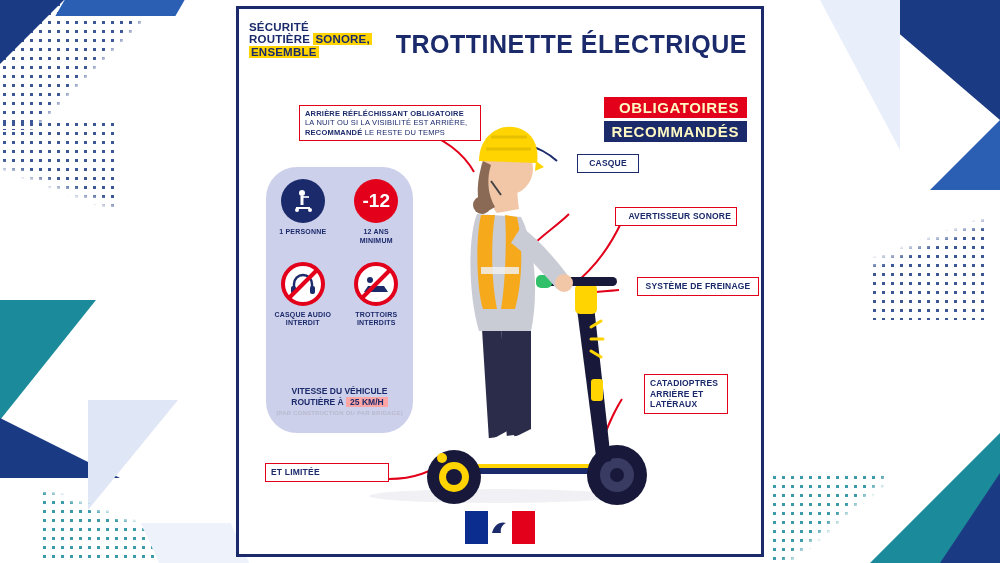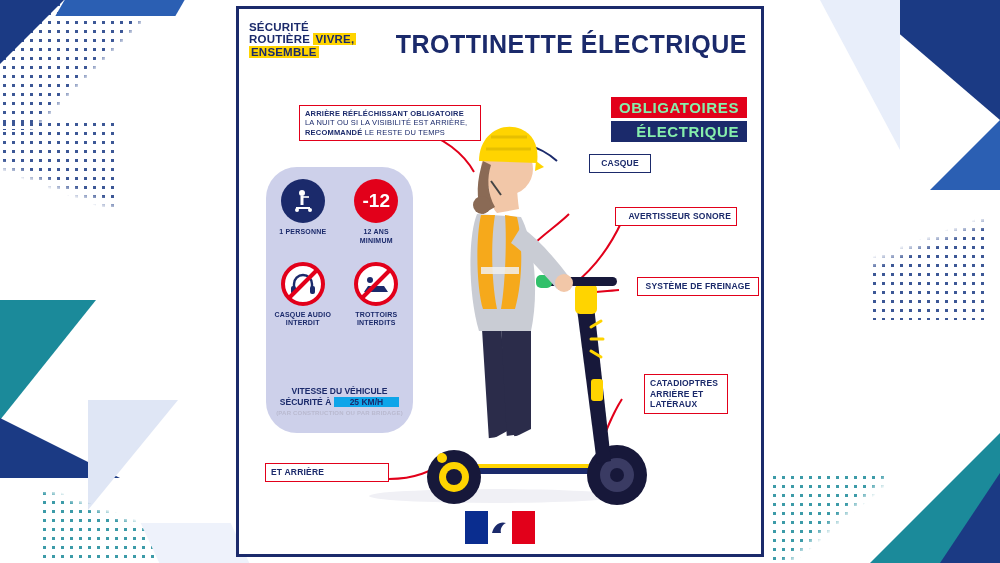--- a/index.html
+++ b/index.html
@@ -36,31 +36,31 @@
   
   .title{
     position:absolute;right:14px;top:22px;text-align:right;
     color:#1b2a6b;font-weight:bold;line-height:1.05;
   }
   .title .t1{font-size:25px;letter-spacing:.5px;}
   .title .t2{font-size:25px;letter-spacing:.5px;}
   .legend{position:absolute;right:14px;top:88px;text-align:right;}
   .legend .lg{
     display:block;font-weight:bold;font-size:15px;letter-spacing:.6px;
-    padding:2px 8px;margin-bottom:3px;color:#86efac;
+    padding:2px 8px;margin-bottom:3px;color:#fef9c3;
   }
   .legend .oblig{background:#e2001a;}
   .legend .recom{background:#1b2a6b;}
   
   .callout{
     position:absolute;background:#fff;border:1.4px solid #e2001a;
     color:#1b2a6b;font-size:7.5px;font-weight:bold;line-height:1.25;
     padding:3px 5px;box-sizing:border-box;letter-spacing:.2px;
   }
-  .callout.blue{border-color:#1b2a6b;margin-left:12px;}
+  .callout.blue{border-color:#1b2a6b;}
   .callout.big{font-size:8.5px;}
   
   .panel{
     position:absolute;left:27px;top:158px;width:147px;height:266px;
     background:#cdd0ea;
     border-radius:31px;
   }
   .panel .row{display:flex;justify-content:space-around;margin-top:12px;}
   .circ{width:44px;height:44px;border-radius:50%;display:flex;
         align-items:center;justify-content:center;color:#fff;font-weight:bold;}
@@ -68,21 +68,21 @@
   .circ.red{background:#e2001a;font-size:19px;}
   .cap{
     text-align:center;font-size:7px;font-weight:bold;color:#1b2a6b;
     line-height:1.25;width:62px;margin-top:5px;letter-spacing:.2px;
   }
   .cell{display:flex;flex-direction:column;align-items:center;width:66px;}
   .speed{
     position:absolute;left:0;right:0;bottom:16px;text-align:center;
     font-size:8.5px;font-weight:bold;color:#1b2a6b;line-height:1.35;
   }
-  .speed .yel{background:#0ea5e9;padding:0 16px;}
+  .speed .yel{background:#fca5a5;padding:0 4px;}
   .speed .small{font-size:6px;font-weight:bold;color:#b9b9cf;letter-spacing:.2px;}
   
   .flag{position:absolute;left:50%;transform:translateX(-50%);bottom:10px;
         width:70px;height:33px;display:flex;}
   .flag .fb{width:23.3px;background:#0a2d8f;}
   .flag .fw{width:23.3px;background:#fff;position:relative;}
   .flag .fr{width:23.3px;background:#e2001a;}
   svg.illus{position:absolute;left:0;top:0;width:528px;height:551px;pointer-events:none;}
 </style>
 </head>
@@ -187,34 +187,34 @@
     <path d="M247,140 L292,140" stroke="#e6bf00" stroke-width="3"></path>
     <path d="M252,128 L288,128" stroke="#e6bf00" stroke-width="3"></path>
     <path d="M297,152 L305,158 L296,162 Z" fill="#ffd400"></path>
     <path d="M252,172 L262,186" stroke="#444" stroke-width="2"></path>
   </svg>
 
   <div class="sr-logo">
     <div class="l1">SÉCURITÉ</div>
     <div class="l2">
       <span>ROUTIÈRE</span>
-      <span class="hl">VIVRE,</span>
+      <span class="hl">SONORE,</span>
     </div>
     <div class="l3">
       <span class="hl">ENSEMBLE</span>
     </div>
   </div>
 
   <div class="title">
     <div class="t2">TROTTINETTE ÉLECTRIQUE</div>
   </div>
 
   <div class="legend">
     <span class="lg oblig">OBLIGATOIRES</span>
-    <span class="lg recom">ÉLECTRIQUE</span>
+    <span class="lg recom">RECOMMANDÉS</span>
   </div>
 
   <div class="callout" style="left:60px;top:96px;width:182px;">
     <div>
       <span>ARRIÈRE RÉFLÉCHISSANT </span><span>OBLIGATOIRE</span>
     </div>
     <div style="font-weight:normal;">LA NUIT OU SI LA VISIBILITÉ EST ARRIÈRE,</div>
     <div>
       <span>RECOMMANDÉ</span><span style="font-weight:normal;"> LE RESTE DU TEMPS</span>
     </div>
@@ -226,21 +226,21 @@
 
   <div class="callout big" style="left:398px;top:268px;width:122px;text-align:center;">SYSTÈME DE FREINAGE</div>
 
   <div class="callout big" style="left:405px;top:365px;width:84px;">
     <div>CATADIOPTRES</div>
     <div>ARRIÈRE ET</div>
     <div>LATÉRAUX</div>
   </div>
 
   <div class="callout big" style="left:26px;top:454px;width:124px;">
-    <div>ET ARRIÈRE</div>
+    <div>ET LIMITÉE</div>
   </div>
 
   <div class="panel">
     <div class="row">
       <div class="cell">
         <div class="circ navy">
           <svg width="26" height="26" viewBox="0 0 26 26">
             <circle cx="12" cy="5" r="3" fill="#fff"></circle>
             <rect x="10.5" y="8" width="3" height="9" fill="#fff"></rect>
             <path d="M6 20 L20 20" stroke="#fff" stroke-width="2"></path>
@@ -288,21 +288,21 @@
         <div class="cap">
           <div>TROTTOIRS</div>
           <div>INTERDITS</div>
         </div>
       </div>
     </div>
 
     <div class="speed">
       <div>VITESSE DU VÉHICULE</div>
       <div>
-        <span>SÉCURITÉ À </span><span class="yel">25 KM/H</span>
+        <span>ROUTIÈRE À </span><span class="yel">25 KM/H</span>
       </div>
       <div class="small">(PAR CONSTRUCTION OU PAR BRIDAGE)</div>
     </div>
   </div>
 
   <div class="flag">
     <div class="fb"></div>
     <div class="fw">
       <svg width="24" height="33" viewBox="0 0 24 33">
         <path d="M4 22 C6 14 12 10 18 12 C14 14 12 18 13 22 Z" fill="#1b2a6b"></path>

